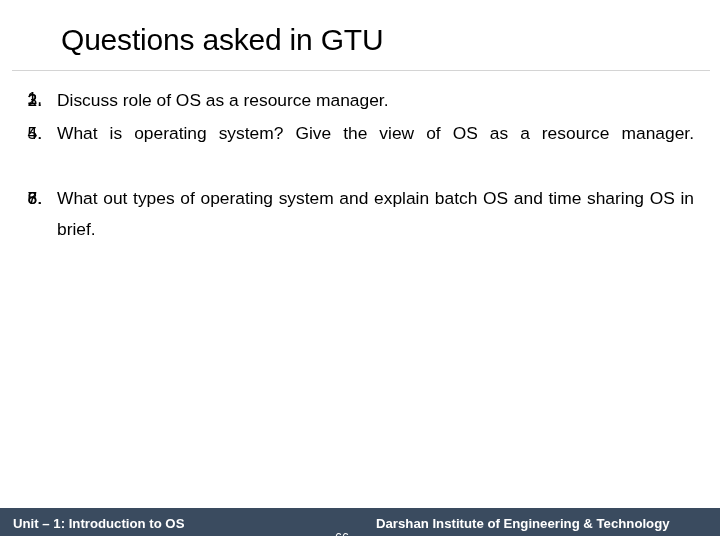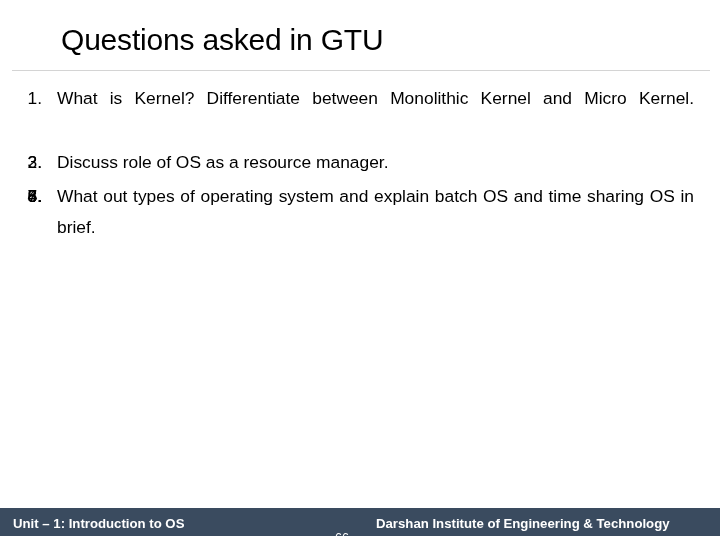--- a/index.html
+++ b/index.html
@@ -136,38 +136,38 @@
 <div class="slide">
 
   <div class="slide-title">Questions asked in GTU</div>
 
   <div class="title-rule"></div>
 
   <div class="q-list">
 
     <div class="q-item two-line">
       <span class="q-num">1.</span>
-      <span class="q-text">What is Kernel? Differentiate between Monolithic Kernel and Micro Kernel.</span>
     </div>
 
     <div class="q-item">
       <span class="q-num">2.</span>
     </div>
 
     <div class="q-item">
       <span class="q-num">3.</span>
       <span class="q-text">Discuss role of OS as a resource manager.</span>
     </div>
 
     <div class="q-item">
       <span class="q-num">4.</span>
     </div>
 
     <div class="q-item two-line">
       <span class="q-num">5.</span>
+      <span class="q-text">What is operating system? Give the view of OS as a resource manager.</span>
     </div>
 
     <div class="q-item">
       <span class="q-num">6.</span>
     </div>
 
     <div class="q-item">
       <span class="q-num">7.</span>
     </div>
 

